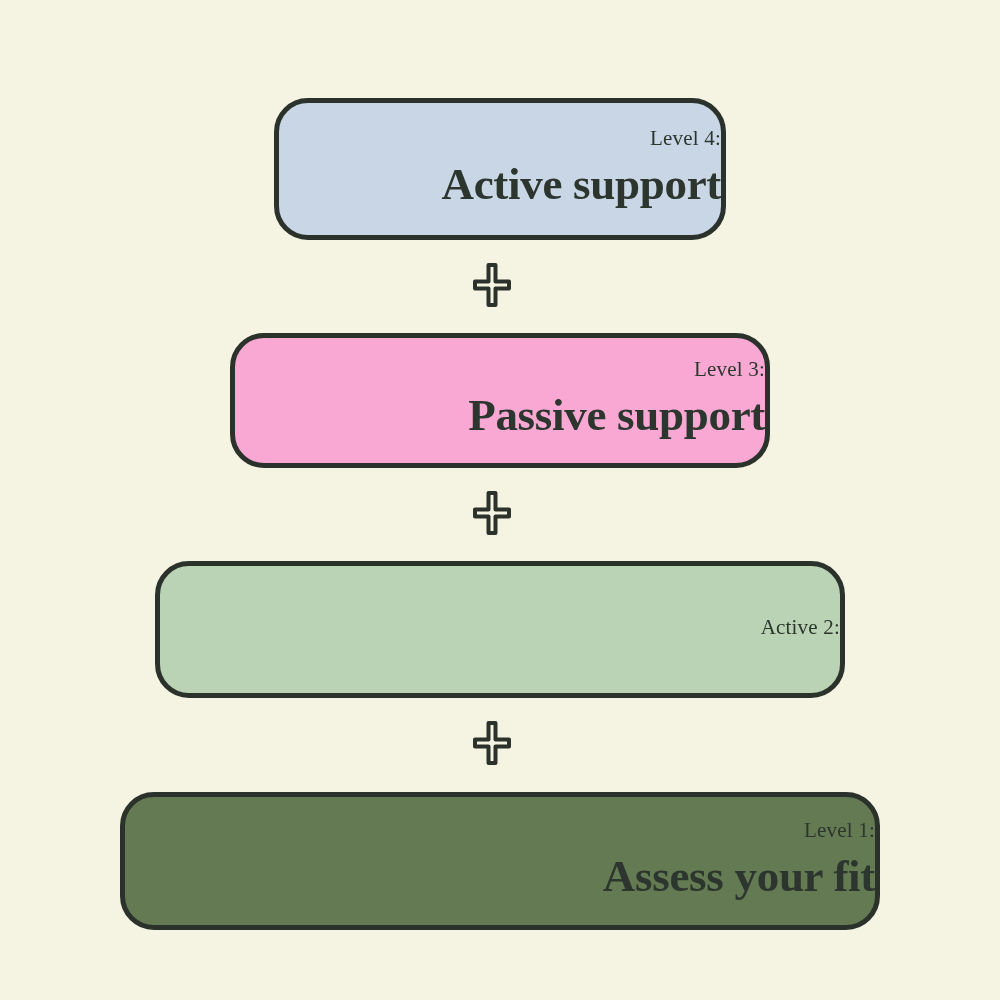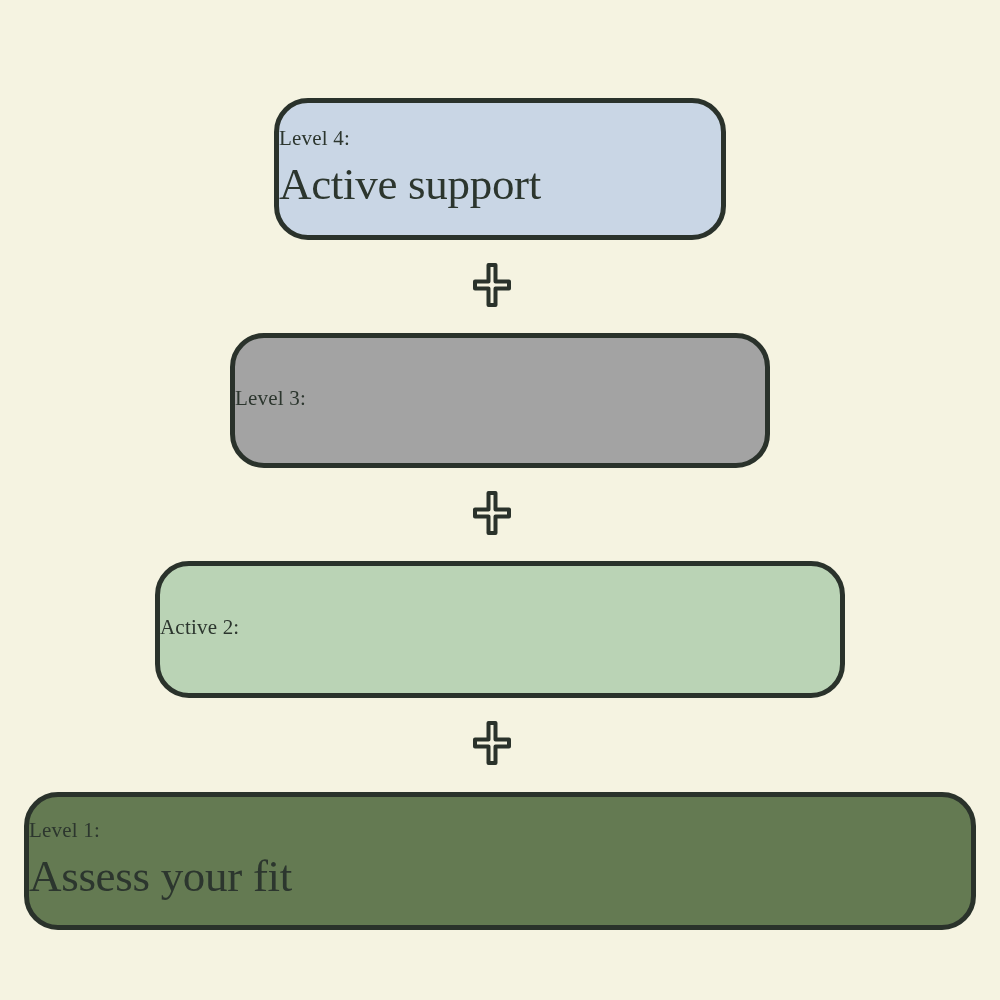--- a/index.html
+++ b/index.html
@@ -15,44 +15,44 @@
   }
   .level-box {
     position: absolute;
     left: 50%;
     transform: translateX(-50%);
     border: 5px solid #2a322b;
     border-radius: 34px;
     box-sizing: border-box;
     display: flex;
     flex-direction: column;
-    align-items: flex-start;
+    align-items: flex-end;
     justify-content: center;
     gap: 9px;
     padding-bottom: 3px;
   }
   .level-label {
     font-size: 21px;
     line-height: 1.2;
     color: #2c362e;
     letter-spacing: 0.2px;
   }
   .level-title {
     margin: 0;
     font-size: 45px;
-    font-weight: 400;
+    font-weight: 700;
     line-height: 1.1;
     color: #2c362e;
     letter-spacing: -0.3px;
     white-space: nowrap;
   }
   .box-l4 { top: 98px;  width: 452px; height: 142px; }
   .box-l3 { top: 333px; width: 540px; height: 135px; }
   .box-l2 { top: 561px; width: 690px; height: 137px; }
-  .box-l1 { top: 792px; width: 952px; height: 138px; }
+  .box-l1 { top: 792px; width: 760px; height: 138px; }
   .connector {
     position: absolute;
     left: 50%;
     transform: translateX(calc(-50% - 8px));
     width: 38px;
     height: 46px;
     display: flex;
     align-items: center;
     justify-content: center;
   }
@@ -70,22 +70,23 @@
     <span class="level-label">Level 4:</span>
     <h2 class="level-title">Active support</h2>
   </div>
 
   <div class="connector conn-1">
     <svg viewBox="0 0 38 44" aria-hidden="true">
       <path d="M 15.5 2 H 22.5 V 18.5 H 36 V 25.5 H 22.5 V 42 H 15.5 V 25.5 H 2 V 18.5 H 15.5 Z" fill="#f5f3e1" stroke="#2a322b" stroke-width="4" stroke-linejoin="round"></path>
     </svg>
   </div>
 
-  <div class="level-box box-l3" style="background-color: #a3a3a3;">
+  <div class="level-box box-l3" style="background-color: #f9a8d4;">
     <span class="level-label">Level 3:</span>
+    <h2 class="level-title">Passive support</h2>
   </div>
 
   <div class="connector conn-2">
     <svg viewBox="0 0 38 44" aria-hidden="true">
       <path d="M 15.5 2 H 22.5 V 18.5 H 36 V 25.5 H 22.5 V 42 H 15.5 V 25.5 H 2 V 18.5 H 15.5 Z" fill="#f5f3e1" stroke="#2a322b" stroke-width="4" stroke-linejoin="round"></path>
     </svg>
   </div>
 
   <div class="level-box box-l2" style="background-color: rgb(186, 211, 181);">
     <span class="level-label">Active 2:</span>

